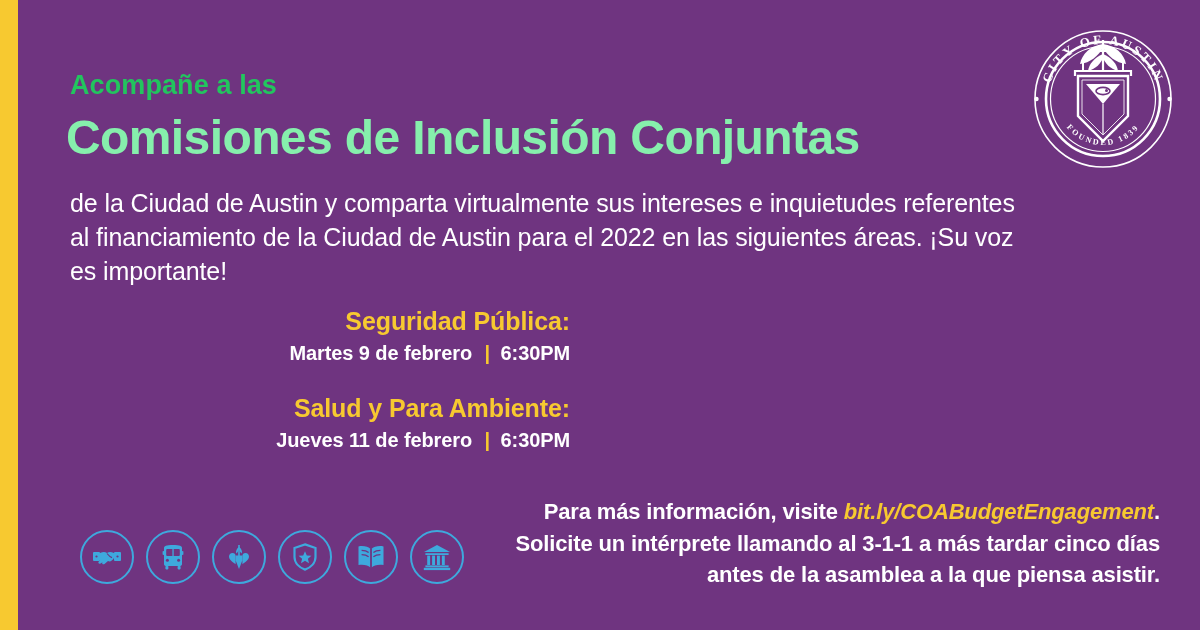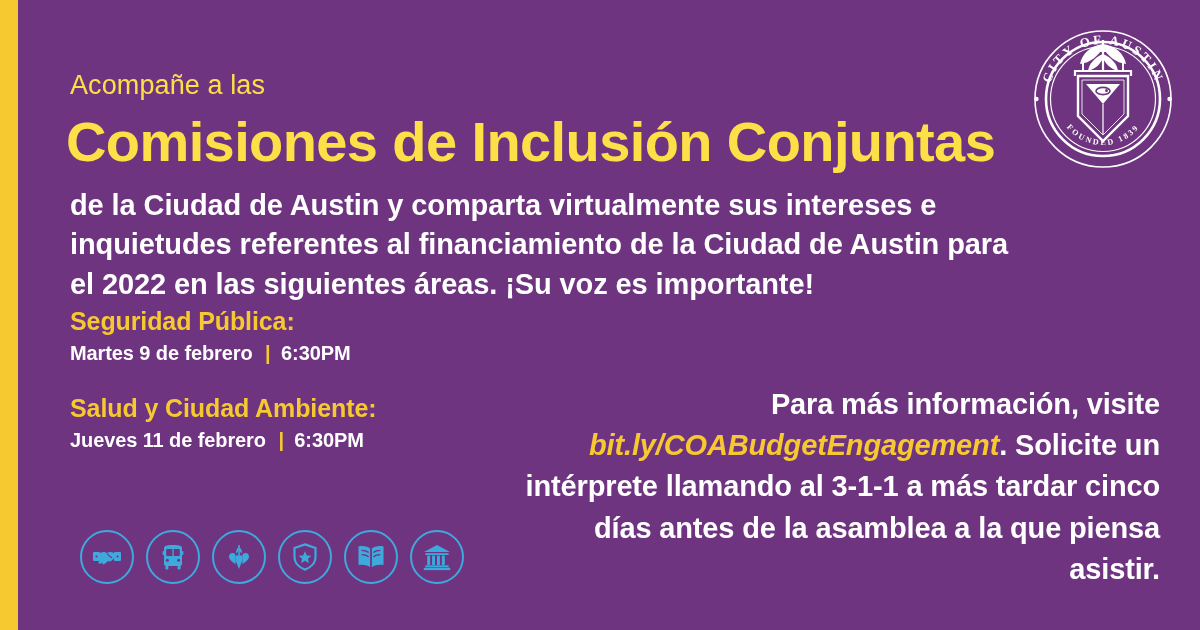--- a/index.html
+++ b/index.html
@@ -45,56 +45,57 @@
     height: 150px;
   }
   .seal svg { display: block; width: 150px; height: 150px; }
 
   
   .eyebrow {
     position: absolute;
     left: 70px;
     top: 72px;
     font-size: 27px;
-    font-weight: normal;
-    color: #fde047;
+    font-weight: bold;
+    color: #22c55e;
     letter-spacing: 0.1px;
     line-height: 1;
   }
 
   .headline {
     position: absolute;
     left: 66px;
     top: 112px;
-    font-size: 56px;
-    font-weight: bold;
-    color: #fde047;
+    font-size: 48px;
+    font-weight: bold;
+    color: #86efac;
     letter-spacing: -0.6px;
     line-height: 1.08;
     white-space: nowrap;
   }
 
   .lede {
     position: absolute;
     left: 70px;
     top: 186px;
     width: 950px;
-    font-size: 29px;
-    font-weight: bold;
+    font-size: 25px;
+    font-weight: normal;
     color: #ffffff;
     line-height: 1.36;
     letter-spacing: -0.1px;
   }
 
   
   .events-left {
     position: absolute;
     left: 70px;
     top: 305px;
     width: 500px;
+    text-align: right;
   }
   .events-right {
     position: absolute;
     left: 618px;
     top: 305px;
     width: 520px;
   }
 
   .event { margin-bottom: 26px; }
   .event:last-child { margin-bottom: 0; }
@@ -141,21 +142,21 @@
   }
   .icon-badge svg { display: block; }
 
   
   .footer-note {
     position: absolute;
     right: 40px;
     bottom: 40px;
     width: 660px;
     text-align: right;
-    font-size: 29px;
+    font-size: 22px;
     font-weight: bold;
     color: #ffffff;
     line-height: 1.42;
     letter-spacing: -0.15px;
   }
   .footer-link {
     color: #f7c930;
     font-style: italic;
     font-weight: bold;
   }
@@ -218,21 +219,21 @@
     <div class="event">
       <div class="event-title">Seguridad Pública:</div>
       <div class="event-when">
         <span>Martes 9 de febrero</span>
         <span class="event-sep">|</span>
         <span>6:30PM</span>
       </div>
     </div>
 
     <div class="event">
-      <div class="event-title">Salud y Ciudad Ambiente:</div>
+      <div class="event-title">Salud y Para Ambiente:</div>
       <div class="event-when">
         <span>Jueves 11 de febrero</span>
         <span class="event-sep">|</span>
         <span>6:30PM</span>
       </div>
     </div>
 
   </div>
 
 

